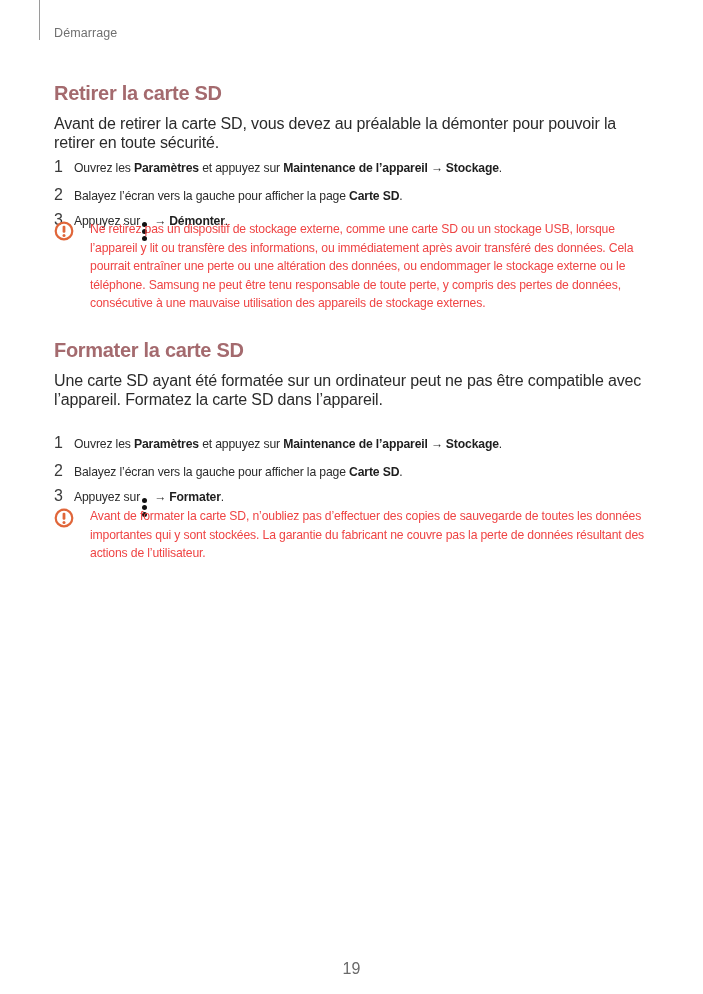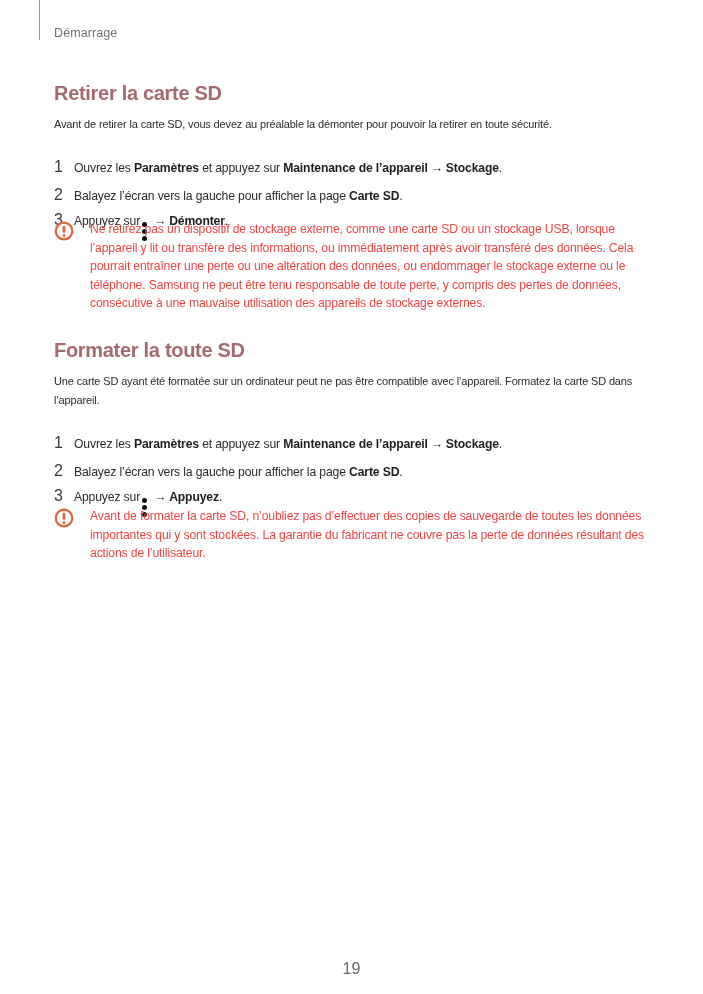--- a/index.html
+++ b/index.html
@@ -4,21 +4,21 @@
 <style>
   html, body { margin: 0; padding: 0; }
   body {
     width: 703px; height: 994px; background: #ffffff; position: relative;
     font-family: "Liberation Sans", "DejaVu Sans", sans-serif; color: #2b2b2b;
     overflow: hidden;
   }
   .header-rule { position: absolute; left: 39px; top: 0; width: 1px; height: 40px; background: #9a9a9a; }
   .header-title { position: absolute; left: 54px; top: 26px; font-size: 12.5px; color: #707070; letter-spacing: 0.1px; }
   .section-title { position: absolute; left: 54px; font-size: 20px; color: #a46a6e; letter-spacing: -0.3px; font-weight: bold; }
-  .para { position: absolute; left: 54px; width: 600px; font-size: 11px; line-height: 18.5px; color: #2b2b2b; letter-spacing: -0.15px; }
+  .para { position: absolute; left: 54px; width: 600px; font-size: 16px; line-height: 18.5px; color: #2b2b2b; letter-spacing: -0.15px; }
   .step { position: absolute; left: 54px; font-size: 12.2px; color: #2b2b2b; display: flex; align-items: baseline; letter-spacing: -0.15px; }
   .step-num { display: inline-block; width: 20px; font-size: 16px; color: #3a3a3a; }
   .b { font-weight: bold; color: #1e1e1e; margin-top: 18px; }
   .more-icon { display: inline-flex; flex-direction: column; align-items: center; justify-content: center; gap: 2px; width: 7px; margin: 0 3px 0 1px; vertical-align: middle; position: relative; top: 2px; }
   .more-icon span { width: 5px; height: 5px; border-radius: 50%; background: #111; display: block; }
   .arrow { margin: 0 3px; }
   .note { position: absolute; left: 54px; width: 610px; display: flex; }
   .note-icon { width: 20px; height: 20px; flex: 0 0 20px; margin-top: 1px; }
   .note-text { margin-left: 16px; font-size: 12.2px; line-height: 18.6px; color: #ef4444; width: 564px; letter-spacing: -0.15px; }
   .page-number { position: absolute; left: 0; width: 703px; top: 960px; text-align: center; font-size: 16px; color: #6a6a6a; }
@@ -65,21 +65,21 @@
 
 <div class="note" style="top:220px;">
   <svg class="note-icon" viewBox="0 0 20 20">
     <circle cx="10" cy="10" r="8.3" fill="none" stroke="#e0663a" stroke-width="2.2"></circle>
     <rect x="8.6" y="4.8" width="2.8" height="7" rx="1.2" fill="#e0663a"></rect>
     <circle cx="10" cy="14.6" r="1.5" fill="#e0663a"></circle>
   </svg>
   <div class="note-text">Ne retirez pas un dispositif de stockage externe, comme une carte SD ou un stockage USB, lorsque l’appareil y lit ou transfère des informations, ou immédiatement après avoir transféré des données. Cela pourrait entraîner une perte ou une altération des données, ou endommager le stockage externe ou le téléphone. Samsung ne peut être tenu responsable de toute perte, y compris des pertes de données, consécutive à une mauvaise utilisation des appareils de stockage externes.</div>
 </div>
 
-<div class="section-title" style="top:339px;">Formater la toute SD</div>
+<div class="section-title" style="top:339px;">Formater la carte SD</div>
 <div class="para" style="top:372px; width:595px;">Une carte SD ayant été formatée sur un ordinateur peut ne pas être compatible avec l’appareil. Formatez la carte SD dans l’appareil.</div>
 
 <div class="step" style="top:419px;">
   <span class="step-num">1</span>
   <span style="white-space:pre">Ouvrez les </span>
   <span class="b">Paramètres</span>
   <span style="white-space:pre"> et appuyez sur </span>
   <span class="b">Maintenance de l’appareil</span>
   <span class="arrow">→</span>
   <span class="b">Stockage</span>
@@ -95,21 +95,21 @@
 
 <div class="step" style="top:472px;">
   <span class="step-num">3</span>
   <span>Appuyez sur</span>
   <span class="more-icon">
       <span></span>
       <span></span>
       <span></span>
     </span>
   <span class="arrow">→</span>
-  <span class="b">Appuyez</span>
+  <span class="b">Formater</span>
   <span>.</span>
 </div>
 
 <div class="note" style="top:507px;">
   <svg class="note-icon" viewBox="0 0 20 20">
     <circle cx="10" cy="10" r="8.3" fill="none" stroke="#e0663a" stroke-width="2.2"></circle>
     <rect x="8.6" y="4.8" width="2.8" height="7" rx="1.2" fill="#e0663a"></rect>
     <circle cx="10" cy="14.6" r="1.5" fill="#e0663a"></circle>
   </svg>
   <div class="note-text">Avant de formater la carte SD, n’oubliez pas d’effectuer des copies de sauvegarde de toutes les données importantes qui y sont stockées. La garantie du fabricant ne couvre pas la perte de données résultant des actions de l’utilisateur.</div>

